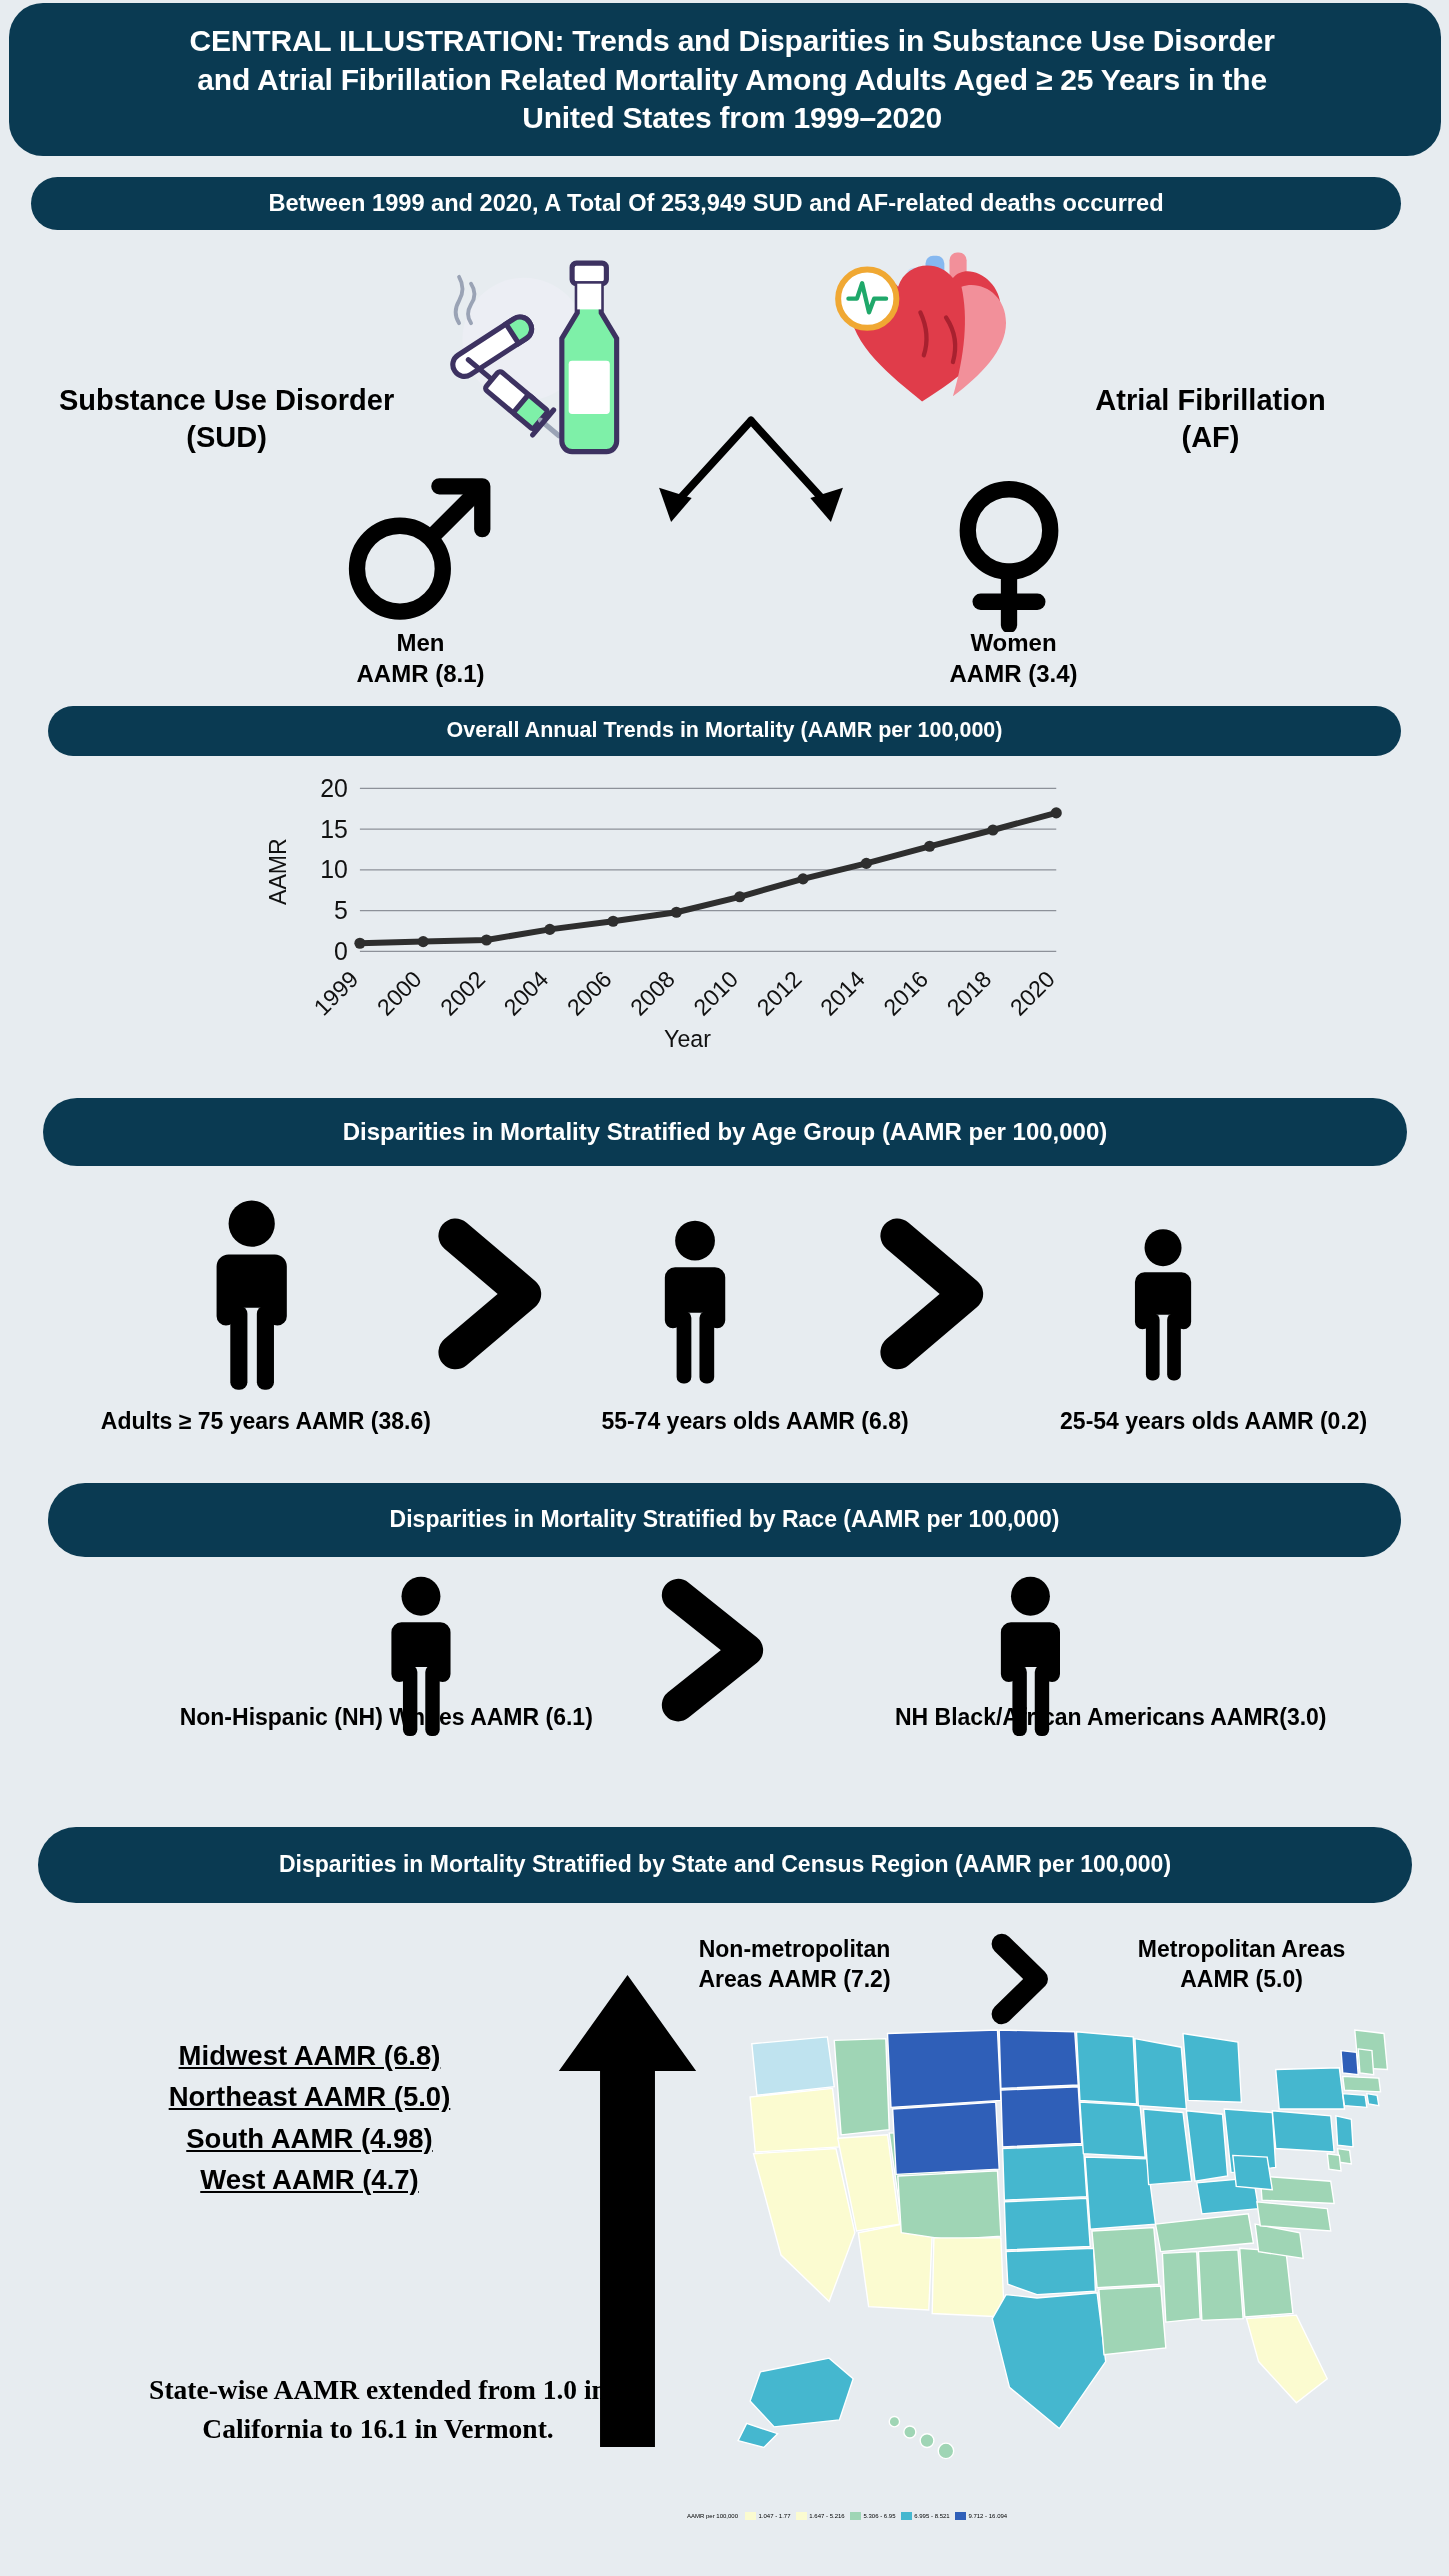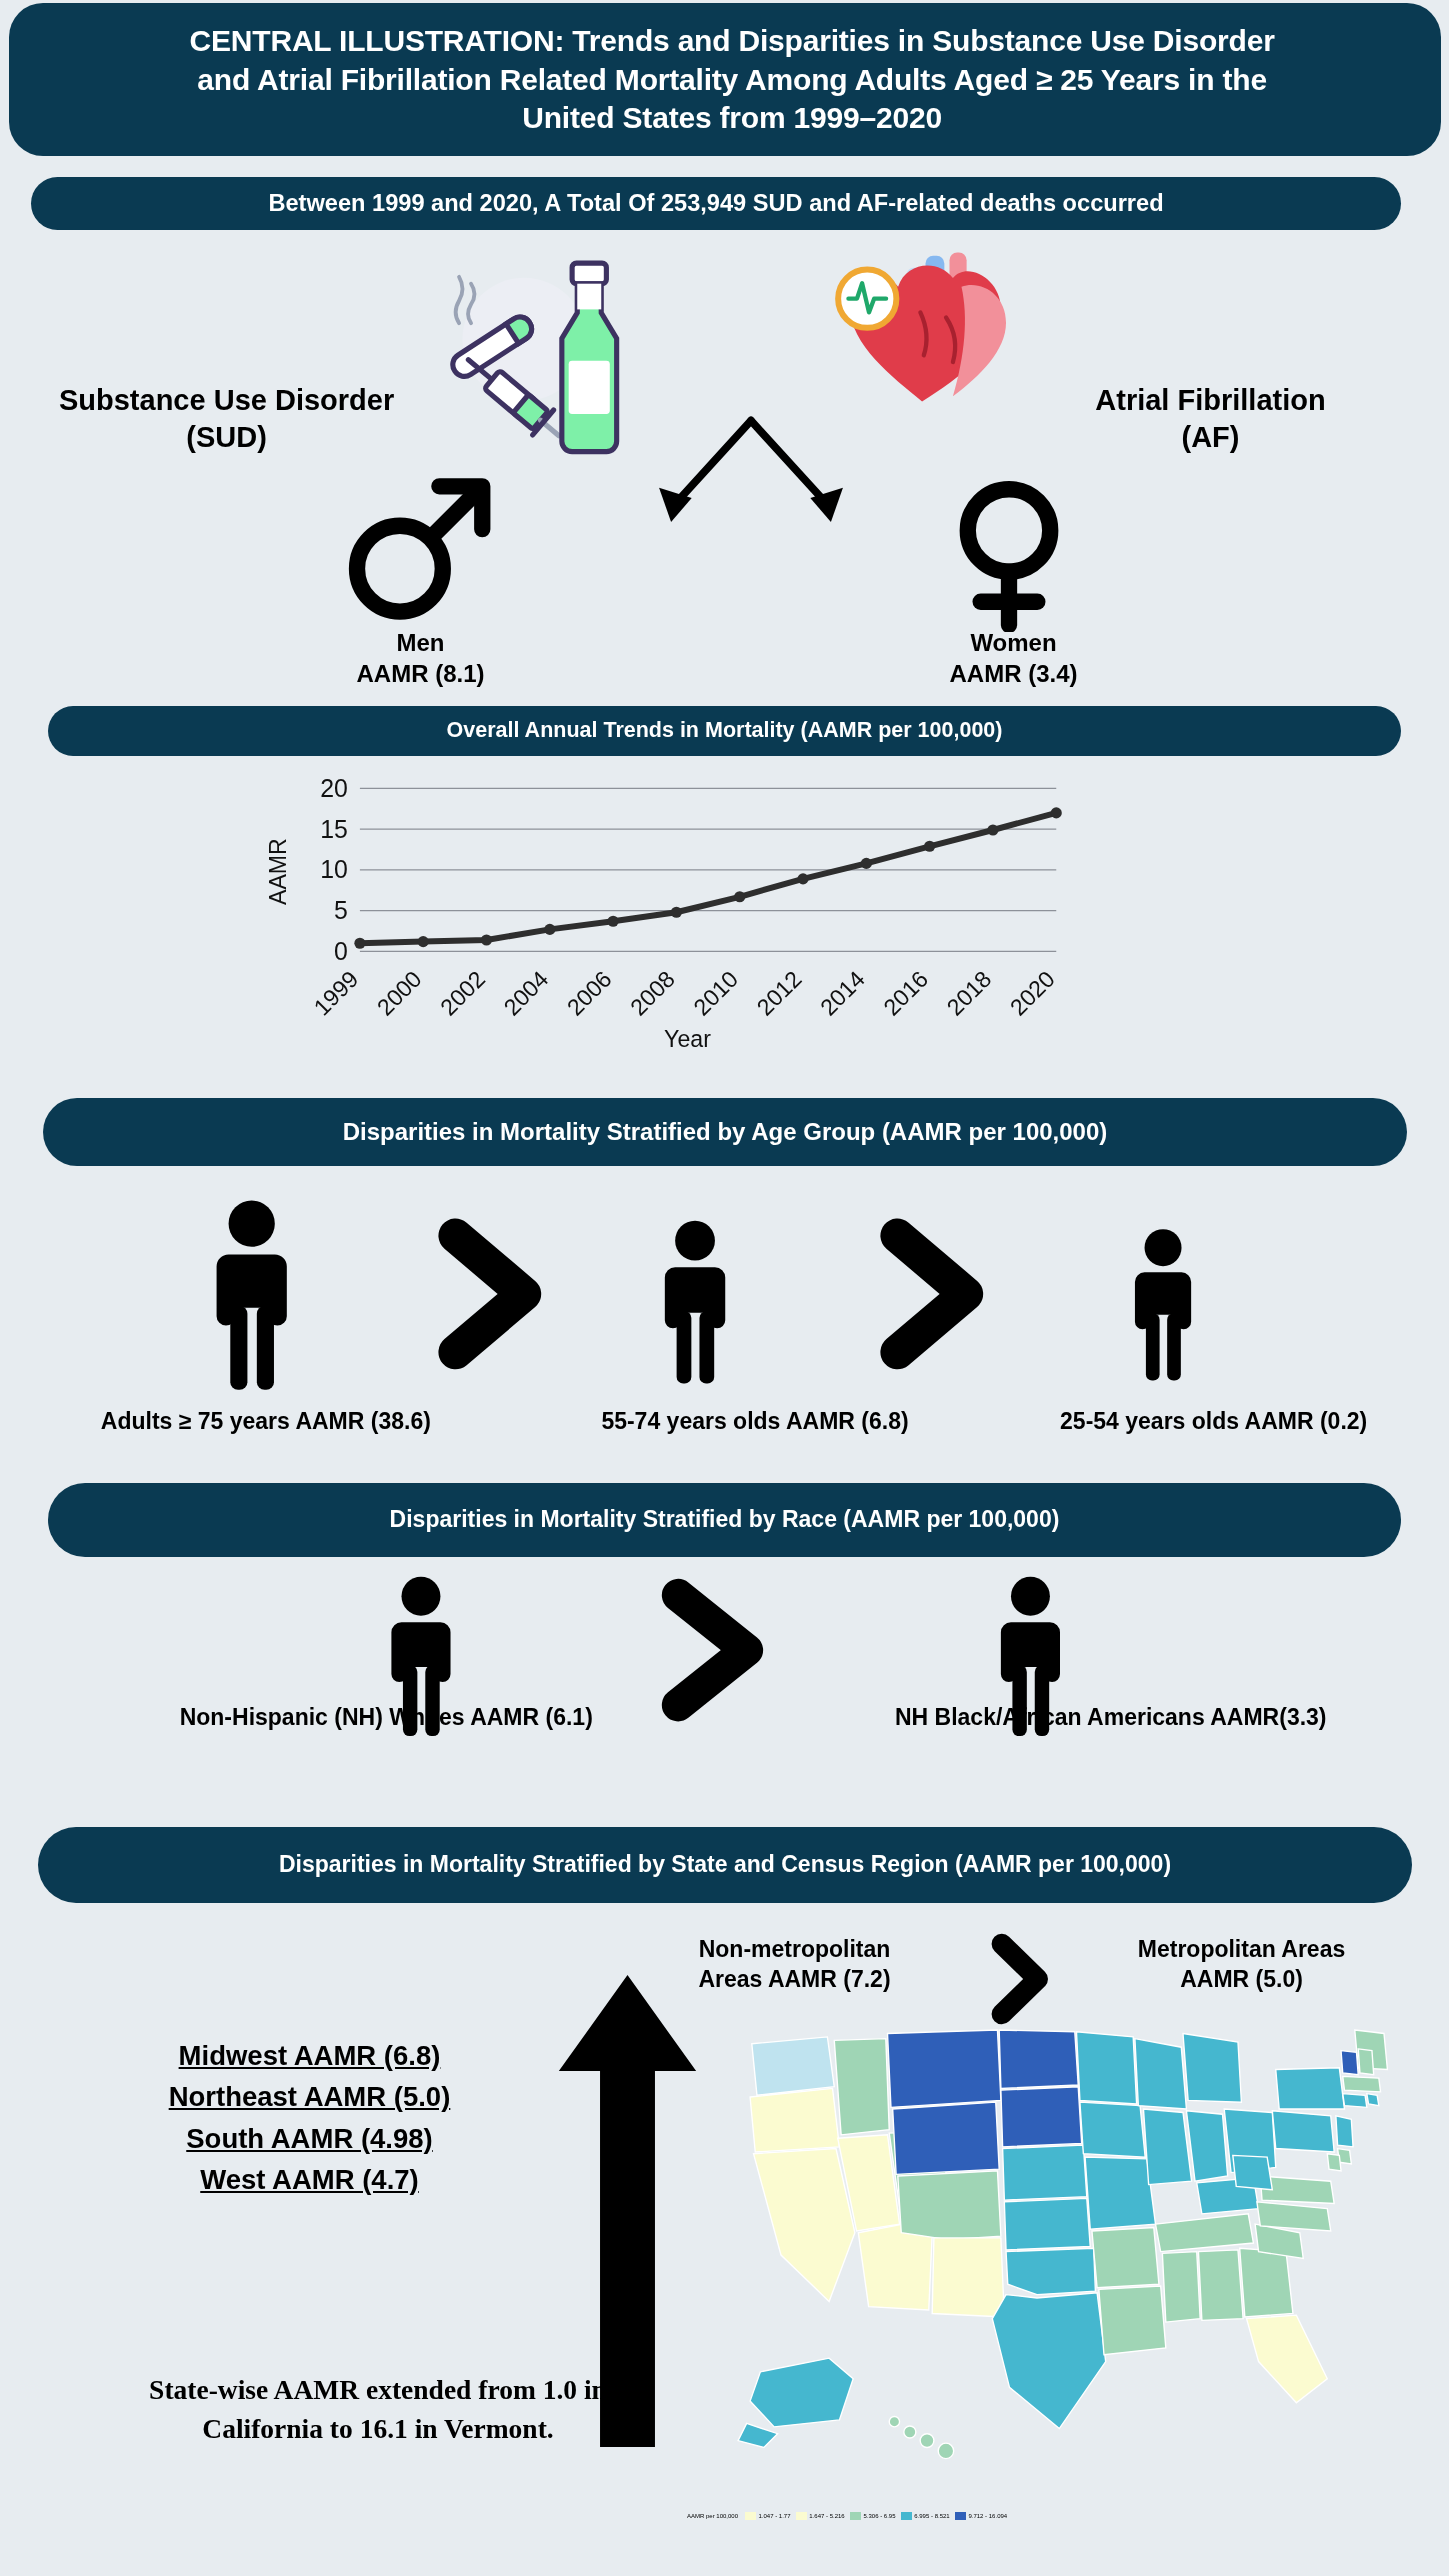--- a/index.html
+++ b/index.html
@@ -371,21 +371,21 @@
   <g transform="translate(1150,4) scale(0.84)">
     <circle cx="60" cy="30" r="27" fill="#000"></circle>
     <path d="M33 66 h54 a14 14 0 0 1 14 14 v58 a11 11 0 0 1 -22 0 v-10 h-38 v10 a11 11 0 0 1 -22 0 v-58 a14 14 0 0 1 14 -14 z" fill="#000"></path>
     <rect x="35" y="126" width="20" height="98" rx="9" fill="#000"></rect>
     <rect x="66" y="126" width="20" height="98" rx="9" fill="#000"></rect>
   </g>
 </svg>
 
 <div id="race-captions">
   <div id="race-cap-0">Non-Hispanic (NH) Whites AAMR (6.1)</div>
-  <div id="race-cap-1">NH Black/African Americans AAMR(3.3)</div>
+  <div id="race-cap-1">NH Black/African Americans AAMR(3.0)</div>
 </div>
 
 <div class="pill" id="state-banner">Disparities in Mortality Stratified by State and Census Region (AAMR per 100,000)</div>
 
 <div id="nonmetro-caption">
   <div>Non-metropolitan</div>
   <div>Areas AAMR (7.2)</div>
 </div>
 
 <svg id="metro-chev" viewBox="0 0 90 110">

